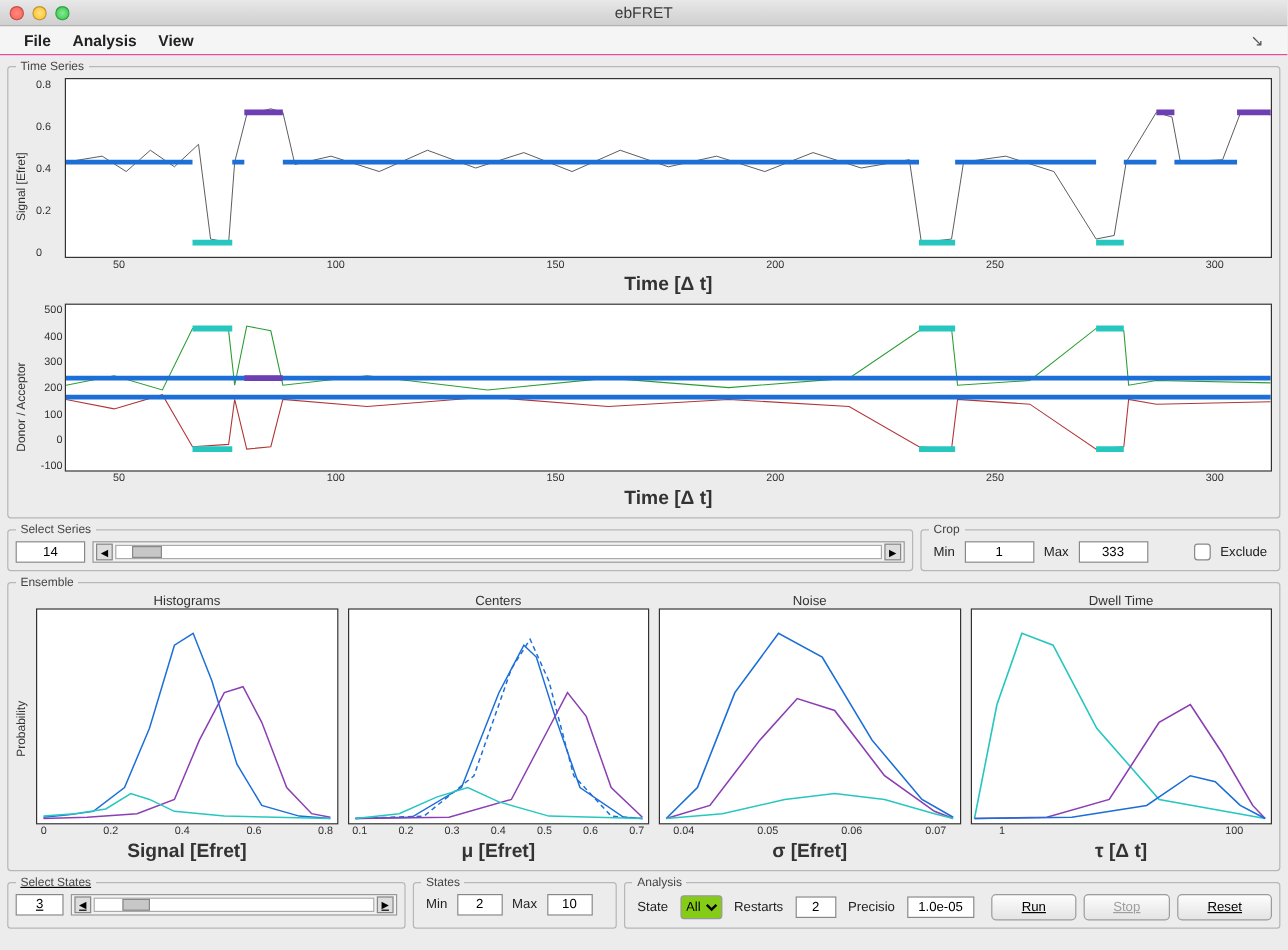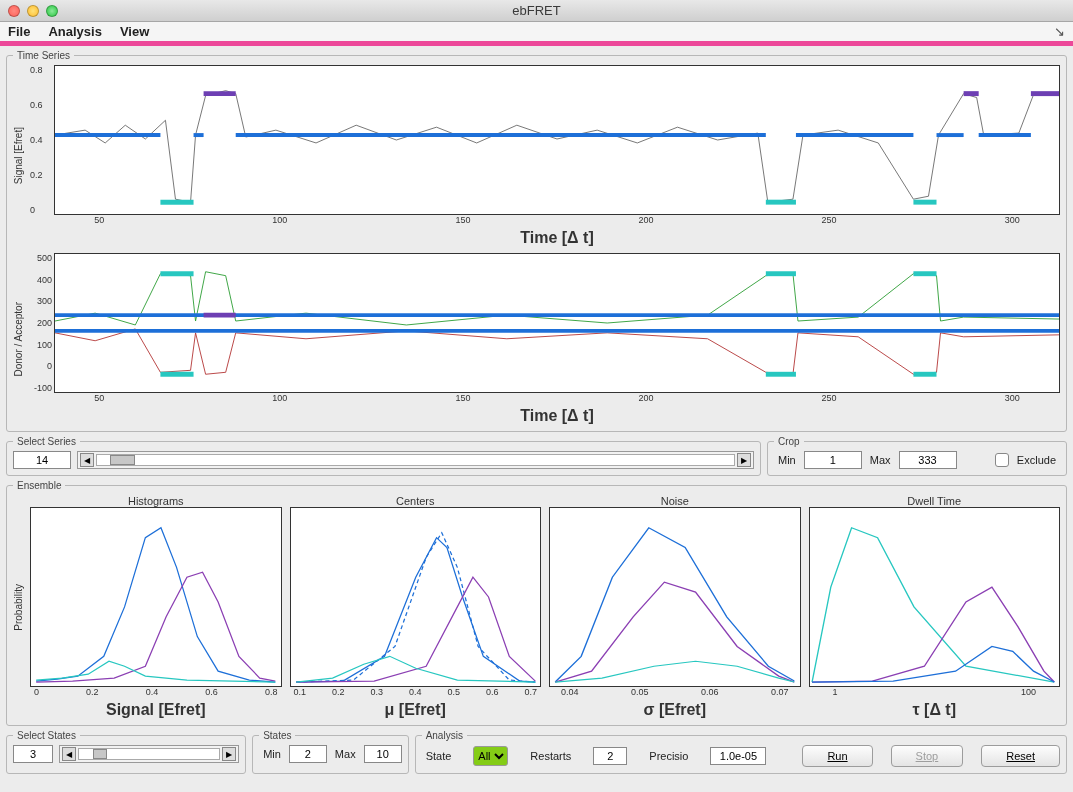--- a/index.html
+++ b/index.html
@@ -2,21 +2,21 @@
 <html><head>
 <meta charset="utf-8">
 <style>
   * { box-sizing: border-box; margin: 0; padding: 0; }
   body { font-family: "Lucida Grande", Helvetica, Arial, sans-serif; font-size: 11px; background: #ececec; width: 1073px; height: 792px; overflow: hidden; }
   .titlebar { height: 22px; background: linear-gradient(#e8e8e8,#cfcfcf); border-bottom:1px solid #a6a6a6; display:flex; align-items:center; padding:0 8px; }
   .traffic { display:flex; gap:7px; }
   .tl { width:12px; height:12px; border-radius:50%; border:1px solid rgba(0,0,0,.25); }
   .tl.red{background:radial-gradient(#ff8a80,#ff5f57);} .tl.yel{background:radial-gradient(#ffe27a,#ffbd2e);} .tl.grn{background:radial-gradient(#8ce99a,#28c840);}
   .wintitle { flex:1; text-align:center; font-size:13px; color:#3a3a3a; }
-  .menubar { height:24px; background:#f5f5f5; border-bottom:5px solid #ec4899; display:flex; align-items:center; padding:0 8px; gap:18px; font-size:13px; font-weight:bold; color:#222; }
+  .menubar { height:24px; background:#f5f5f5; border-bottom:1px solid #ec4899; display:flex; align-items:center; padding:0 20px; gap:18px; font-size:13px; font-weight:bold; color:#222; }
   .menubar span { cursor:default; }
   .content { padding:4px 6px; }
   fieldset { border:1px solid #b7b7b7; border-radius:3px; margin-bottom:4px; padding:4px 6px 6px 6px; background:#ececec; }
   legend { font-size:10px; color:#444; padding:0 4px; }
   .chartbox { background:#fff; border:1px solid #333; position:relative; }
   .ylabel2 { font-size:10px; color:#333; writing-mode:vertical-rl; transform:rotate(180deg);}
   .xlabel { text-align:center; font-size:16px; color:#333; margin-top:4px;font-weight:bold;}
   .row { display:flex; gap:6px; }
   .numbox { width:58px; height:18px; border:1px solid #888; background:#fff; text-align:center; font-size:11px; line-height:16px;}
   .lbl { font-size:11px; color:#222; margin:0 4px; }
@@ -249,21 +249,21 @@
           <span>1</span>
           <span>100</span>
         </div>
         <div class="xlabel">τ [Δ t]</div>
       </div>
     </div>
   </div>
 </fieldset>
 
 <div class="row">
-  <fieldset style="width:332px;">
+  <fieldset style="width:332px;text-decoration:underline;">
     <legend>Select States</legend>
     <div style="display:flex;gap:6px;align-items:center;">
       <div class="numbox" style="width:40px">3</div>
       <div class="hscroll">
         <div class="arrow">◀</div>
         <div class="track">
               <div class="thumb" style="left:10%;width:10%"></div>
             </div>
         <div class="arrow">▶</div>
       </div>
@@ -273,21 +273,21 @@
     <legend>States</legend>
     <div style="display:flex;align-items:center;gap:4px;">
       <span class="lbl">Min</span>
       <div class="numbox" style="width:38px">2</div>
       <span class="lbl">Max</span>
       <div class="numbox" style="width:38px">10</div>
     </div>
   </fieldset>
   <fieldset style="flex:1;">
     <legend>Analysis</legend>
-    <div style="display:flex;align-items:center;gap:18px;">
+    <div style="display:flex;align-items:center;gap:6px;">
       <span class="lbl">State</span>
       <select class="sel">
         <option>All</option>
       </select>
       <span class="lbl">Restarts</span>
       <div class="numbox" style="width:34px">2</div>
       <span class="lbl">Precisio</span>
       <div class="numbox" style="width:56px">1.0e-05</div>
       <span style="flex:1"></span>
       <button class="btn">Run</button>

